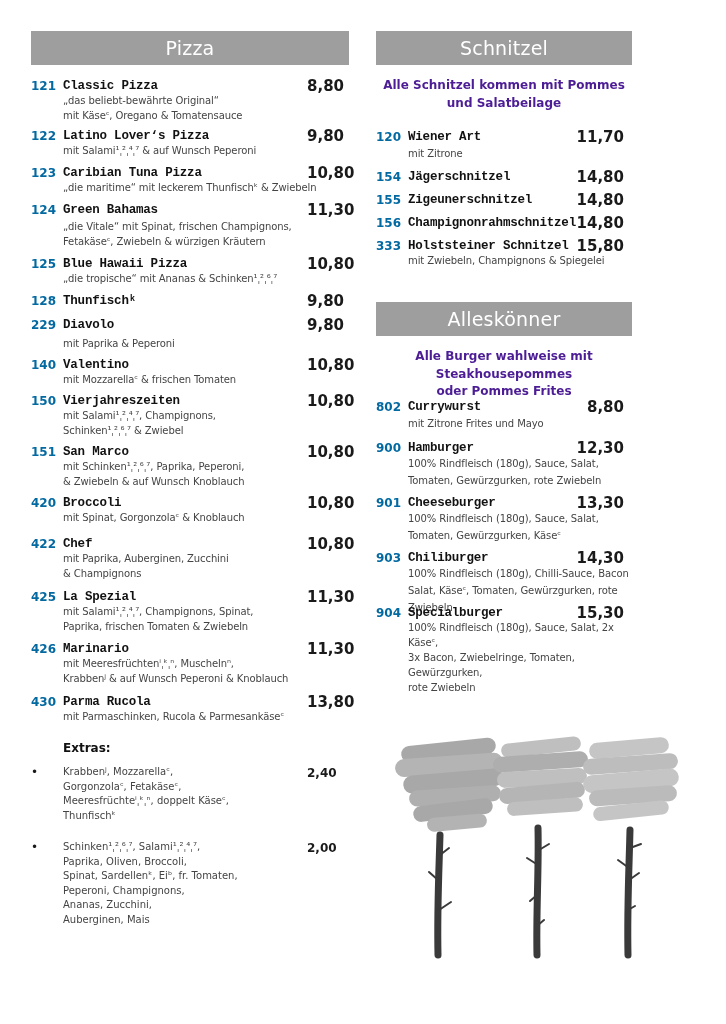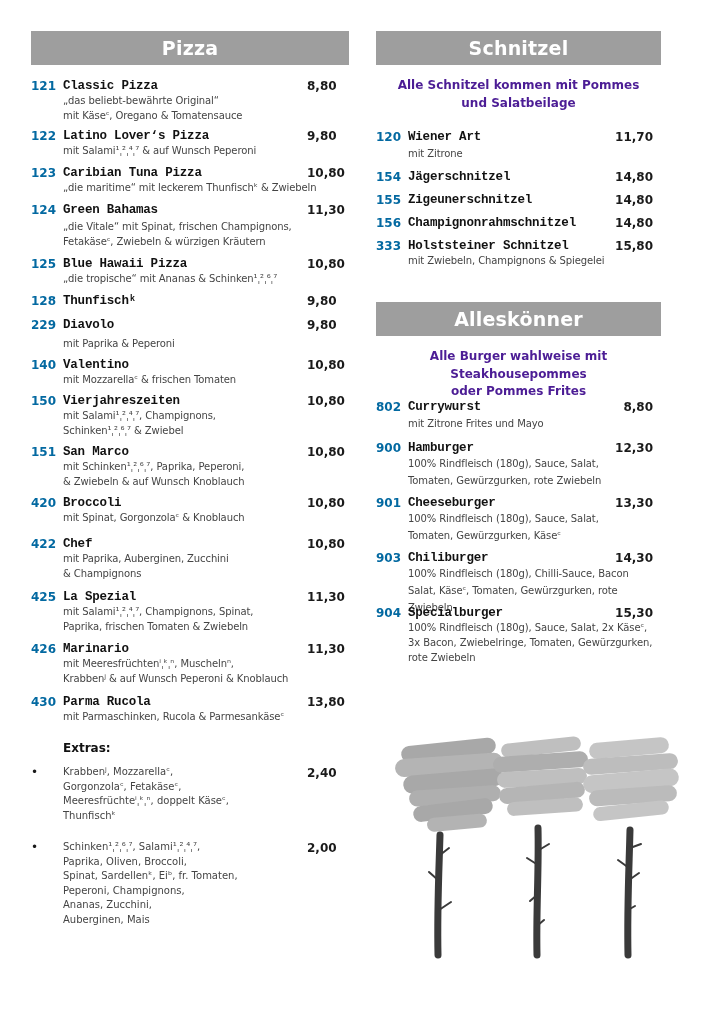--- a/index.html
+++ b/index.html
@@ -1,38 +1,38 @@
 <!DOCTYPE html>
 <html><head>
 <meta charset="utf-8">
 <style>
   * { box-sizing: border-box; margin: 0; padding: 0; }
   html, body { width: 726px; height: 1024px; background: #ffffff; overflow: hidden; }
   body { position: relative; font-family: "DejaVu Sans", sans-serif; color: #1a1a1a; }
   .col { position: absolute; top: 31px; }
   .col-left { left: 31px; width: 318px; }
-  .col-right { left: 376px; width: 285px; }
+  .col-right { left: 376px; width: 256px; }
   .section-header {
     height: 34px; background: #9e9e9e; color: #ffffff;
-    font-family: "DejaVu Sans", sans-serif; font-weight: bold; font-size: 19px;
+    font-family: "DejaVu Sans", sans-serif; font-weight: normal; font-size: 19px;
     text-align: center; line-height: 34px; letter-spacing: 0.2px;
   }
   .items { position: relative; }
   .item { position: absolute; left: 0; right: 0; }
   .item .num {
     position: absolute; left: 0; top: 0; width: 30px;
     font-weight: bold; font-size: 12px; line-height: 16px; color: #0369a1;
   }
   .item .name {
     position: absolute; left: 32px; top: 0;
     font-weight: bold; font-size: 12.5px; line-height: 16px; color: #111;
     font-family: Liberation Mono, monospace; letter-spacing: -0.2px;
   }
   .item .price {
-    position: absolute; top: 0; font-weight: bold; font-size: 12px; line-height: 16px; color: #1a1a1a;
+    position: absolute; top: 0; font-weight: bold; font-size: 15px; line-height: 16px; color: #1a1a1a;
   }
   .col-left .item .price { left: 276px; }
   .col-right .item .price { right: 8px; text-align: right; }
   .item .desc {
     position: absolute; left: 32px; font-size: 10px; line-height: 14.5px; color: #444;
     white-space: pre-line; letter-spacing: -0.1px;
   }
   .note {
     position: absolute; left: 0; right: 0; text-align: center;
     font-weight: bold; font-size: 12px; line-height: 17.5px; color: #4c1d95; white-space: pre-line;

